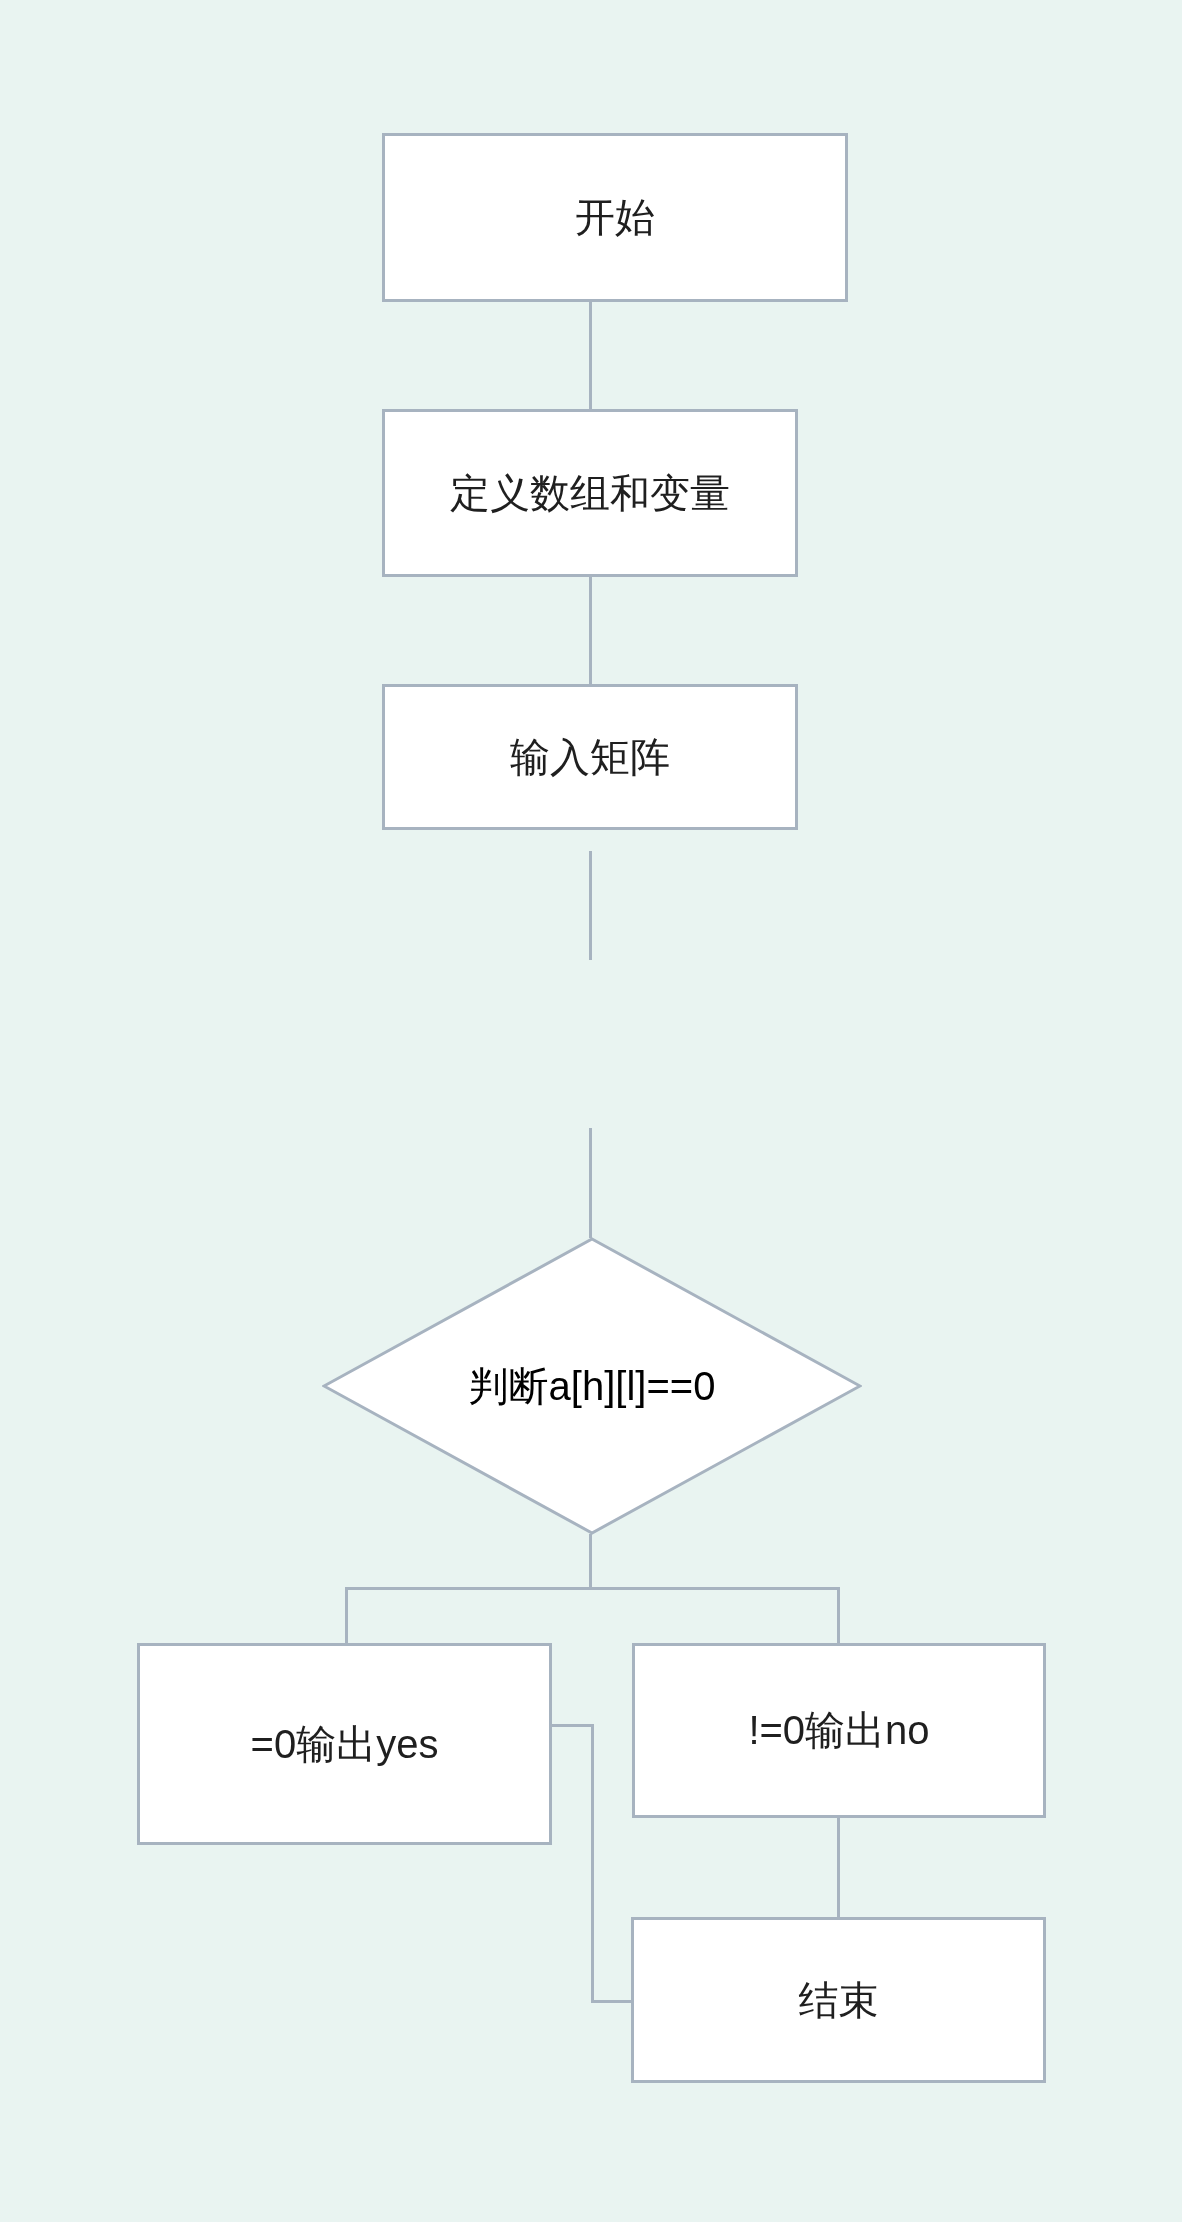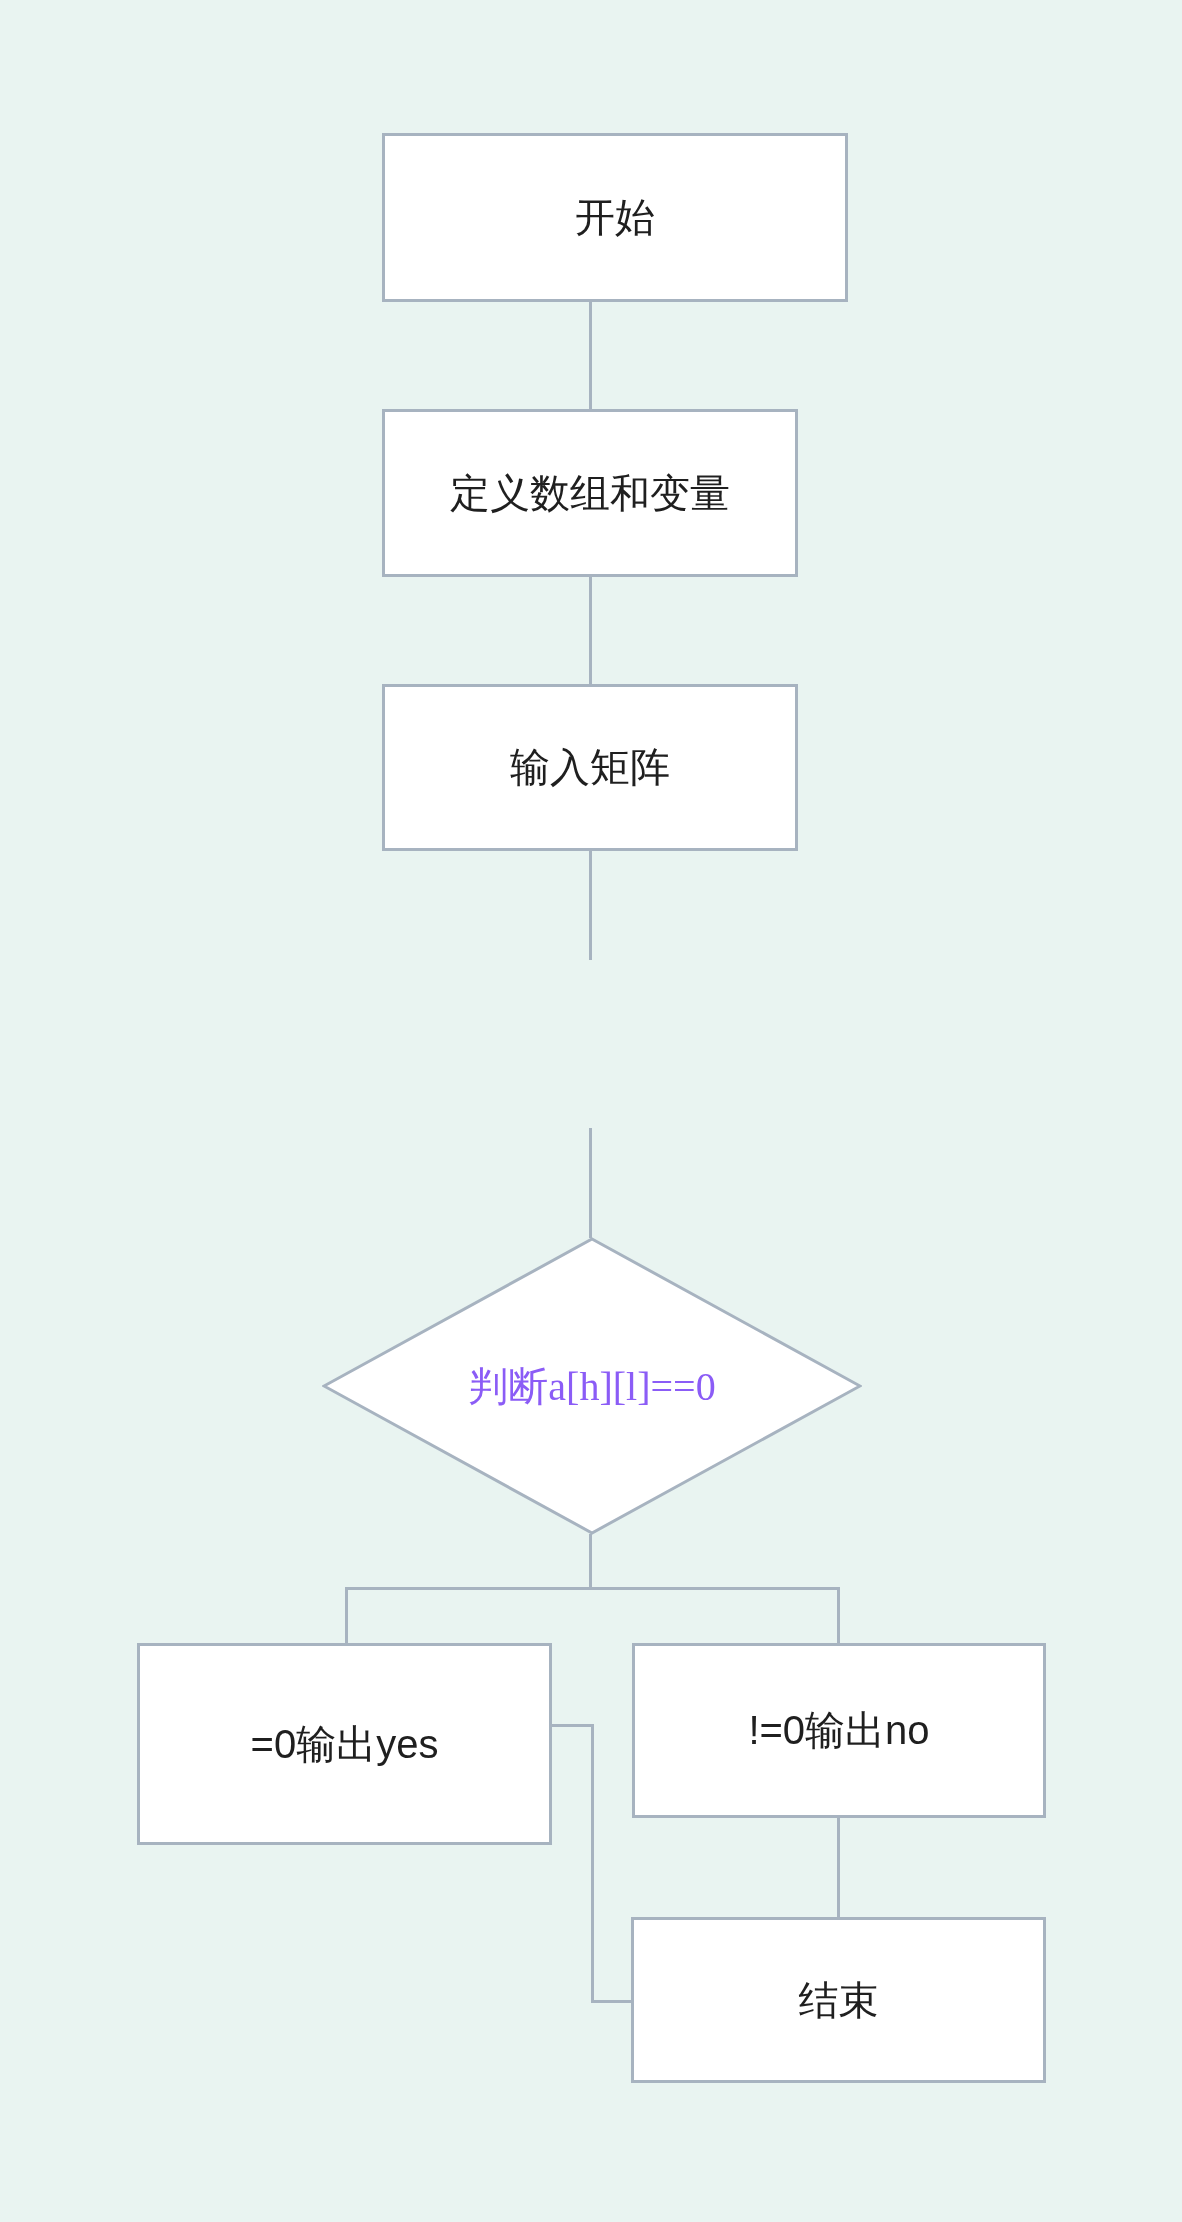--- a/index.html
+++ b/index.html
@@ -52,27 +52,26 @@
     position: absolute;
     left: 0;
     top: 0;
     width: 100%;
     height: 100%;
     display: flex;
     align-items: center;
     justify-content: center;
     text-align: center;
     font-size: 40px;
-    color: #8b5cf6;
-    font-family: Liberation Serif, serif;
+    color: #000000;
   }
   
   .n-start  { left: 382px; top: 133px;  width: 466px; height: 169px; }
   .n-define { left: 382px; top: 409px;  width: 416px; height: 168px; }
-  .n-input  { left: 382px; top: 684px;  width: 416px; height: 167px; }
+  .n-input  { left: 382px; top: 684px;  width: 416px; height: 146px; }
   .n-find   { left: 382px; top: 960px;  width: 416px; height: 168px; }
   .n-yes    { left: 137px; top: 1643px; width: 415px; height: 202px; justify-content: center; }
   .n-no     { left: 632px; top: 1643px; width: 414px; height: 175px; }
   .n-end    { left: 631px; top: 1917px; width: 415px; height: 166px; }
   
   .e1  { left: 589px; top: 302px;  width: 3px;   height: 107px; }
   .e2  { left: 589px; top: 577px;  width: 3px;   height: 107px; }
   .e3  { left: 589px; top: 851px;  width: 3px;   height: 109px; }
   .e4  { left: 589px; top: 1128px; width: 3px;   height: 110px; }
   .e5  { left: 589px; top: 1534px; width: 3px;   height: 56px;  }

